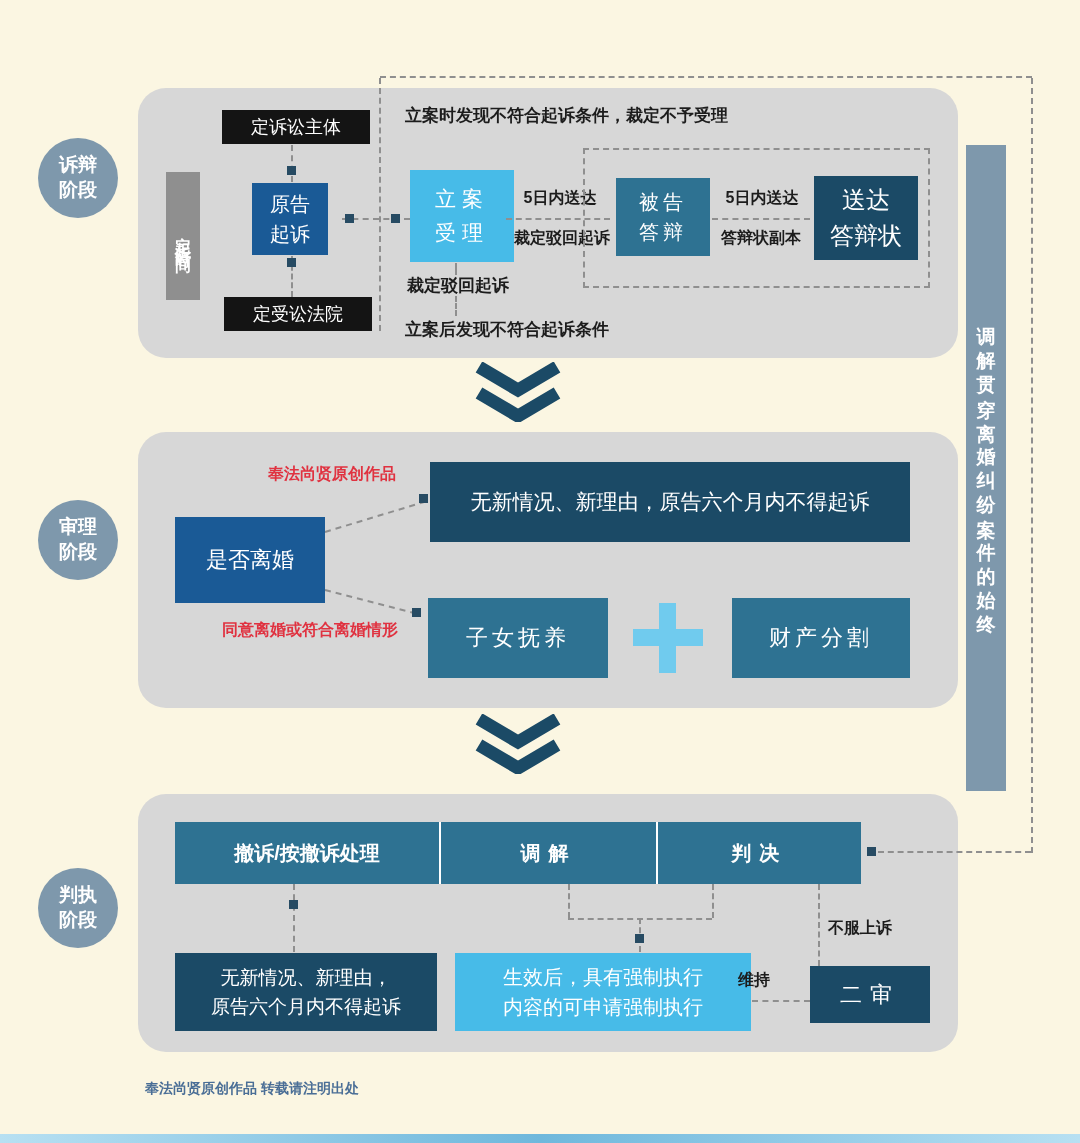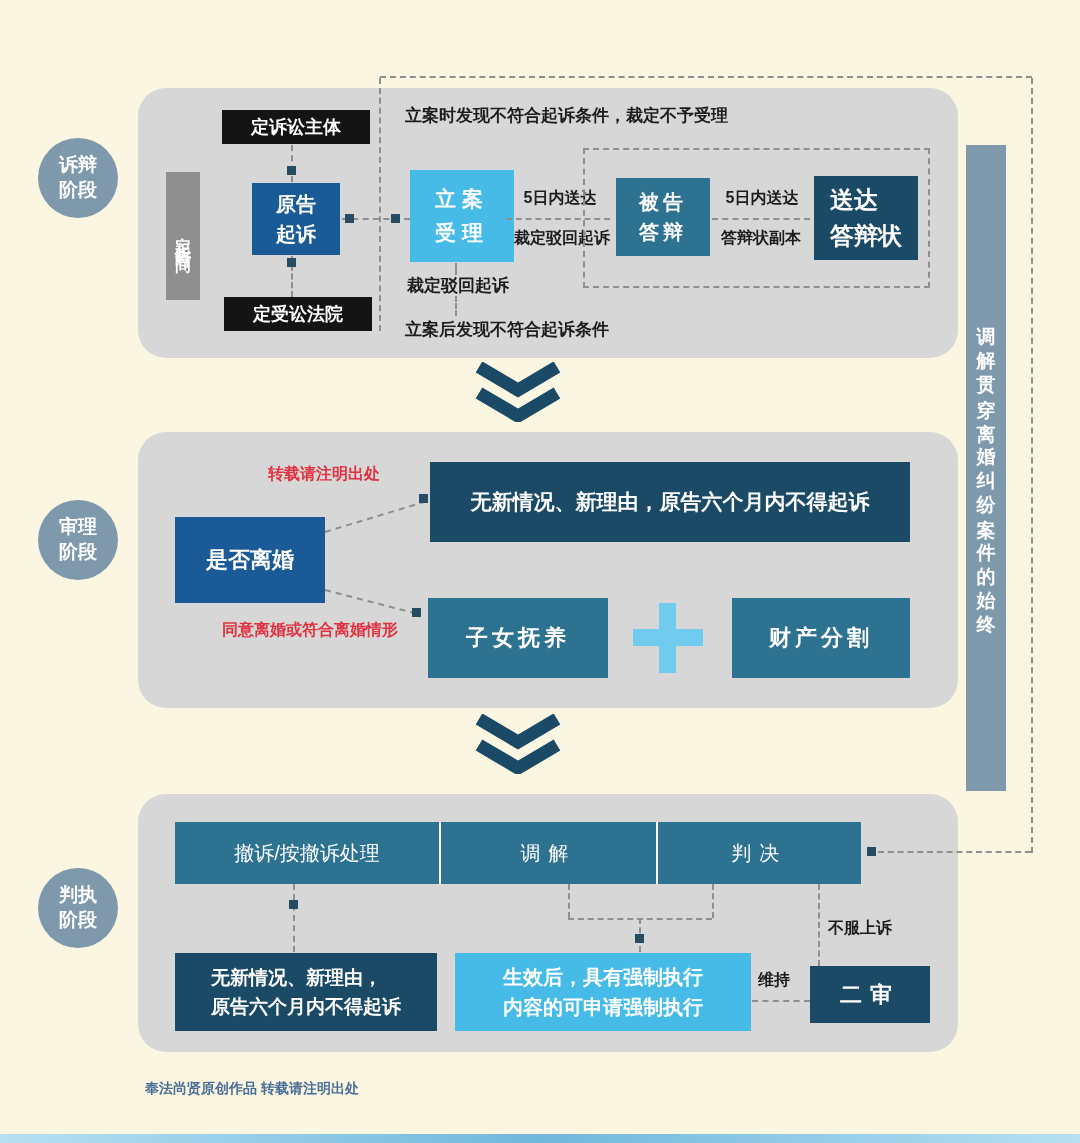--- a/index.html
+++ b/index.html
@@ -3,38 +3,38 @@
 <meta charset="utf-8">
 <style>
   *{margin:0;padding:0;box-sizing:border-box}
   body{font-family:"Liberation Sans","DejaVu Sans",sans-serif;background:#FBF6E2}
   #root{position:relative;width:1080px;height:1143px;background:#FBF6E2;overflow:hidden}
   .abs{position:absolute}
   .panel{background:#D7D7D7;border-radius:28px}
   .circle{width:80px;height:80px;border-radius:50%;background:#7E98AC;color:#fff;
           display:flex;align-items:center;justify-content:center;text-align:right;
           font-weight:bold;font-size:19px;line-height:1.3;white-space:pre-line}
-  .box{display:flex;align-items:center;justify-content:center;color:#fff;font-weight:bold;
-       white-space:pre-line}
+  .box{display:flex;align-items:center;justify-content:center;color:#fff;font-weight:normal;
+       text-align:center;white-space:pre-line}
   .blackbox{background:#141414;font-size:18px}
   .navy{background:#1B4A66}
   .blue{background:#1A5A96}
   .steel{background:#2E7292}
   .cyan{background:#47BBE8}
   .note{font-weight:bold;color:#1c1c1c;font-size:17px;white-space:nowrap}
   .small-note{font-weight:bold;color:#1c1c1c;font-size:16px;white-space:nowrap;text-align:center}
   .red{color:#E03240;font-size:16px;font-weight:bold;white-space:nowrap}
   .dash-h{border-top:2px dashed #8f8f8f;height:0}
   .dash-v{border-left:2px dashed #8f8f8f;width:0}
   .dash-rect{border:2px dashed #8f8f8f}
   .sq{width:9px;height:9px;background:#274B63}
   .vtext{writing-mode:vertical-rl;text-align:center;color:#fff;font-weight:bold}
   .sidebar{background:#7E98AC;font-size:19px;letter-spacing:24px;line-height:40px}
   .timebox{background:#8F8F8F;font-size:16px;letter-spacing:5px;line-height:34px}
-  .hdr{display:flex;background:#2E7292;color:#fff;font-weight:normal;font-size:20px}
+  .hdr{display:flex;background:#2E7292;color:#fff;font-weight:bold;font-size:20px}
   .hdr-cell{display:flex;align-items:center;justify-content:center}
   .hdr-sep{border-right:2px solid #fff}
   .plusbar{background:#70CBEE}
   .footer{font-size:14px;font-weight:bold;color:#4A6E96}
   .ls4{letter-spacing:4px}
   .ls6{letter-spacing:6px}
   .ls8{letter-spacing:8px}
 </style>
 </head>
 <body>
@@ -58,21 +58,21 @@
   <div class="abs dash-v" style="left:379px;top:78px;height:253px"></div>
   <div class="abs dash-v" style="left:1031px;top:78px;height:775px"></div>
   <div class="abs dash-h" style="left:878px;top:851px;width:153px"></div>
 
   <div class="abs box blackbox" style="left:222px;top:110px;width:148px;height:34px">定诉讼主体</div>
   <div class="abs dash-v" style="left:291px;top:145px;height:37px"></div>
   <div class="abs sq" style="left:287px;top:166px"></div>
 
   <div class="abs vtext timebox" style="left:166px;top:172px;width:34px;height:128px">定起诉时间</div>
 
-  <div class="abs box blue" style="left:252px;top:183px;width:88px;height:72px;font-size:20px;line-height:1.5">原告
+  <div class="abs box blue" style="left:252px;top:183px;width:76px;height:72px;font-size:20px;line-height:1.5">原告
 起诉</div>
 
   <div class="abs dash-v" style="left:291px;top:256px;height:41px"></div>
   <div class="abs sq" style="left:287px;top:258px"></div>
   <div class="abs box blackbox" style="left:224px;top:297px;width:148px;height:34px">定受讼法院</div>
 
   <div class="abs dash-h" style="left:342px;top:218px;width:68px"></div>
   <div class="abs sq" style="left:345px;top:214px"></div>
   <div class="abs sq" style="left:391px;top:214px"></div>
 
@@ -107,21 +107,21 @@
       <path d="M6 5 L45 28 L84 5" fill="none" stroke="#1B4A66" stroke-width="13"></path>
       <path d="M6 31 L45 54 L84 31" fill="none" stroke="#1B4A66" stroke-width="13"></path>
     </svg>
   </div>
 
   <svg class="abs" style="left:138px;top:432px" width="820" height="276">
     <line x1="187" y1="100" x2="286" y2="70" stroke="#8f8f8f" stroke-width="2" stroke-dasharray="6 5"></line>
     <line x1="187" y1="158" x2="280" y2="182" stroke="#8f8f8f" stroke-width="2" stroke-dasharray="6 5"></line>
   </svg>
 
-  <div class="abs red" style="left:268px;top:464px">转载请注明出处</div>
+  <div class="abs red" style="left:268px;top:464px">奉法尚贤原创作品</div>
   <div class="abs box blue" style="left:175px;top:517px;width:150px;height:86px;font-size:22px">是否离婚</div>
   <div class="abs red" style="left:222px;top:620px">同意离婚或符合离婚情形</div>
 
   <div class="abs sq" style="left:419px;top:494px"></div>
   <div class="abs sq" style="left:412px;top:608px"></div>
 
   <div class="abs box navy" style="left:430px;top:462px;width:480px;height:80px;font-size:21px">无新情况、新理由，原告六个月内不得起诉</div>
 
   <div class="abs box steel ls4" style="left:428px;top:598px;width:180px;height:80px;font-size:22px">子女抚养</div>
 
@@ -153,21 +153,21 @@
   <div class="abs dash-v" style="left:712px;top:884px;height:34px"></div>
   <div class="abs dash-h" style="left:568px;top:918px;width:144px"></div>
   <div class="abs dash-v" style="left:639px;top:918px;height:34px"></div>
   <div class="abs sq" style="left:635px;top:934px"></div>
   <div class="abs box cyan" style="left:455px;top:953px;width:296px;height:78px;font-size:20px;line-height:1.5">生效后，具有强制执行
 内容的可申请强制执行</div>
 
   <div class="abs dash-v" style="left:818px;top:884px;height:82px"></div>
   <div class="abs small-note" style="left:828px;top:918px">不服上诉</div>
 
-  <div class="abs small-note" style="left:758px;top:970px">维持</div>
+  <div class="abs small-note" style="left:738px;top:970px">维持</div>
   <div class="abs dash-h" style="left:752px;top:1000px;width:58px"></div>
   <div class="abs box navy ls8" style="left:810px;top:966px;width:120px;height:57px;font-size:22px">二审</div>
 
   <div class="abs footer" style="left:145px;top:1080px">奉法尚贤原创作品 转载请注明出处</div>
 
   <div class="abs" style="left:0;top:1134px;width:1080px;height:9px;background:linear-gradient(90deg,#b7e0f2,#6fb8dc,#b7e0f2)"></div>
 
 </div>
 
 </body></html>

